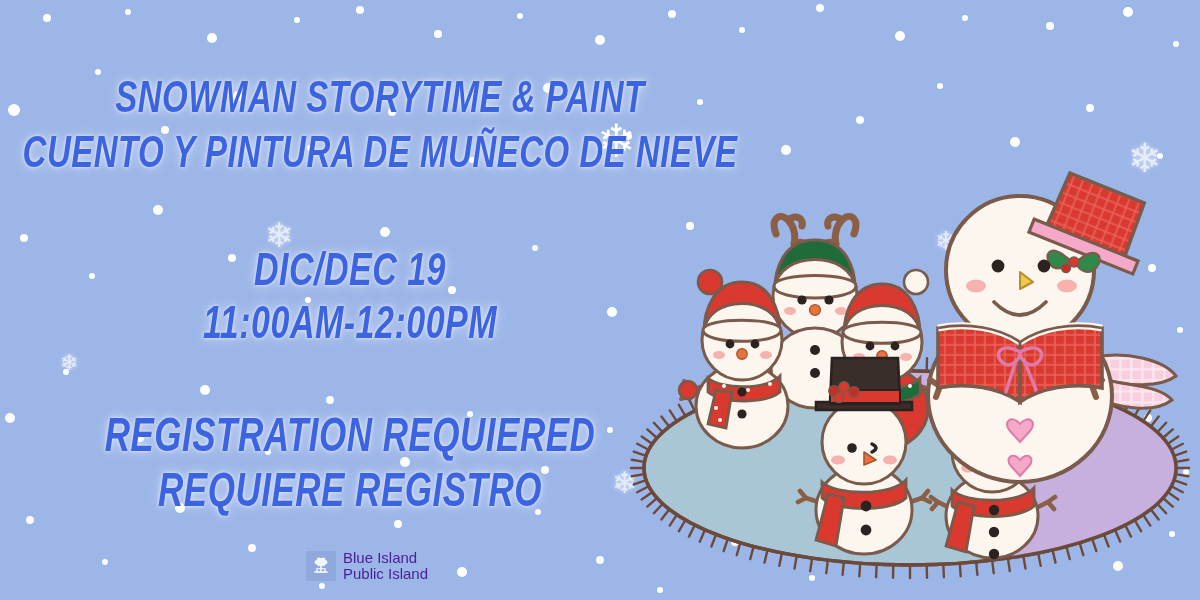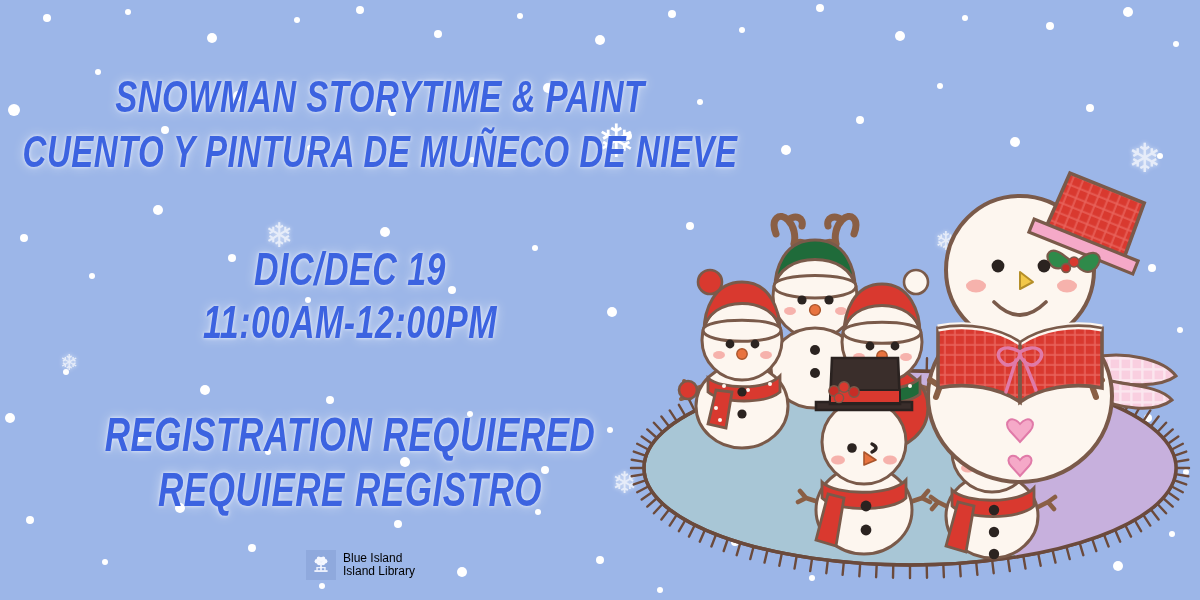--- a/index.html
+++ b/index.html
@@ -34,21 +34,21 @@
   #title1{position:absolute;left:0;top:78px;width:760px;text-align:center;font-size:33px;}
   #title2{position:absolute;left:0;top:133px;width:760px;text-align:center;font-size:33px;}
   #dateline{position:absolute;left:0;top:250px;width:700px;text-align:center;font-size:34px;}
   #timeline{position:absolute;left:0;top:303px;width:700px;text-align:center;font-size:34px;}
   #reg1{position:absolute;left:0;top:415px;width:700px;text-align:center;font-size:35px;}
   #reg2{position:absolute;left:0;top:470px;width:700px;text-align:center;font-size:35px;}
 
   
   #logo{position:absolute;left:306px;top:550px;display:flex;align-items:center;gap:7px;}
   #logomark{width:30px;height:30px;background:#8fa9dd;display:flex;align-items:center;justify-content:center;}
-  #logotext{color:#000000;font-size:12px;line-height:1.06;font-family:"Liberation Sans",sans-serif;}
+  #logotext{color:#4c1d95;font-size:15px;line-height:1.06;font-family:"Liberation Sans",sans-serif;}
 
   
   #scene{position:absolute;left:620px;top:210px;width:580px;height:390px;}
   svg{display:block;overflow:visible;}
 </style>
 </head>
 <body>
 
 <div id="flyer">
 
@@ -155,21 +155,21 @@
           <rect x="10.2" y="8.6" width="1.6" height="8"></rect>
           <rect x="4.4" y="16.2" width="13.2" height="1.7"></rect>
           <rect x="6.4" y="13.6" width="1.3" height="3"></rect>
           <rect x="14.3" y="13.6" width="1.3" height="3"></rect>
           <rect x="6.4" y="13.1" width="9.2" height="1.1"></rect>
         </g>
       </svg>
     </div>
     <div id="logotext">
       <div>Blue Island</div>
-      <div>Island Library</div>
+      <div>Public Island</div>
     </div>
   </div>
 
   <div id="scene">
     <svg width="580" height="390" viewBox="0 0 580 390">
       <defs>
         <pattern id="plaidRed" width="10" height="10" patternUnits="userSpaceOnUse">
           <rect width="10" height="10" fill="#d9392f"></rect>
           <rect width="10" height="2.2" y="3.8" fill="#e8635a" opacity=".75"></rect>
           <rect width="2.2" height="10" x="3.8" fill="#e8635a" opacity=".75"></rect>

